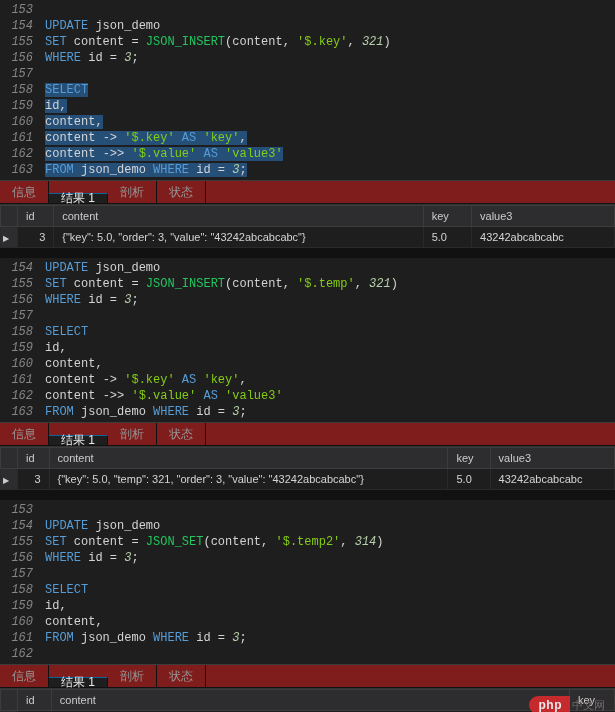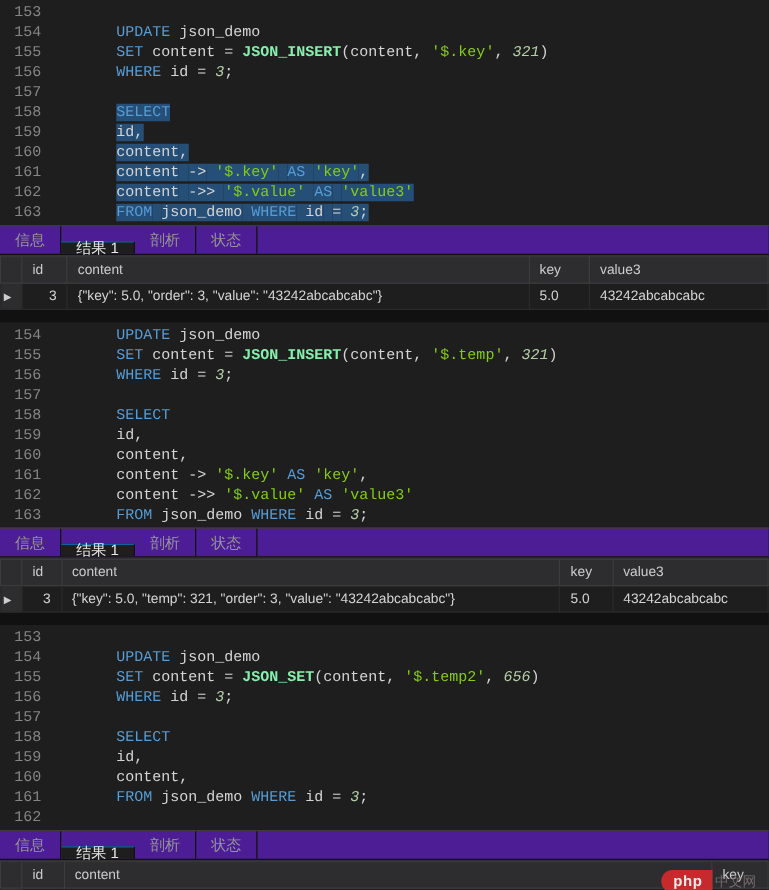--- a/index.html
+++ b/index.html
@@ -16,35 +16,35 @@
     background: #1e1e1e;
     padding: 2px 0;
   }
   .gutter {
     width: 45px;
     text-align: right;
     padding-right: 12px;
     color: #858585;
     user-select: none;
   }
-  .gutter div { height: 16px; line-height: 16px; }
+  .gutter div { height: 16px; line-height: 16px; font-style: italic; }
   .code { flex: 1; }
-  .code div { height: 16px; line-height: 16px; white-space: pre; margin-left: 48px; }
+  .code div { height: 16px; line-height: 16px; white-space: pre; }
   
   .kw { color: #569cd6; }     
-  .fn { color: #86efac; font-weight: bold; }     
+  .fn { color: #22c55e; }     
   .str { color: #84cc16; }    
   .num { color: #b5cea8; font-style: italic; }    
   .op { color: #d4d4d4; }
   .id { color: #d4d4d4; }
   .sel { background: #264f78; }
   
   .tabs {
     display: flex;
-    background: #4c1d95;
+    background: #7f1d1d;
     border-top: 1px solid #3c3c3c;
     border-bottom: 1px solid #111;
     height: 24px;
     align-items: stretch;
   }
   .tab {
     padding: 0 12px;
     display: flex;
     align-items: center;
     color: #969696;
@@ -249,21 +249,21 @@
           <div>157</div>
           <div>158</div>
           <div>159</div>
           <div>160</div>
           <div>161</div>
           <div>162</div>
         </div>
         <div class="code">
           <div></div>
           <div><span class="kw">UPDATE</span><span> </span><span class="id">json_demo</span></div>
-          <div><span class="kw">SET</span><span> </span><span class="id">content</span><span> </span><span class="op">=</span><span> </span><span class="fn">JSON_SET</span><span class="op">(</span><span class="id">content</span><span class="op">,</span><span> </span><span class="str">'$.temp2'</span><span class="op">,</span><span> </span><span class="num">656</span><span class="op">)</span></div>
+          <div><span class="kw">SET</span><span> </span><span class="id">content</span><span> </span><span class="op">=</span><span> </span><span class="fn">JSON_SET</span><span class="op">(</span><span class="id">content</span><span class="op">,</span><span> </span><span class="str">'$.temp2'</span><span class="op">,</span><span> </span><span class="num">314</span><span class="op">)</span></div>
           <div><span class="kw">WHERE</span><span> </span><span class="id">id</span><span> </span><span class="op">=</span><span> </span><span class="num">3</span><span class="op">;</span></div>
           <div></div>
           <div><span class="kw">SELECT</span></div>
           <div><span class="id">id</span><span class="op">,</span></div>
           <div><span class="id">content</span><span class="op">,</span></div>
           <div><span class="kw">FROM</span><span> </span><span class="id">json_demo</span><span> </span><span class="kw">WHERE</span><span> </span><span class="id">id</span><span> </span><span class="op">=</span><span> </span><span class="num">3</span><span class="op">;</span></div>
         </div>
       </div>
       <div class="tabs">
         <div class="tab">信息</div>

